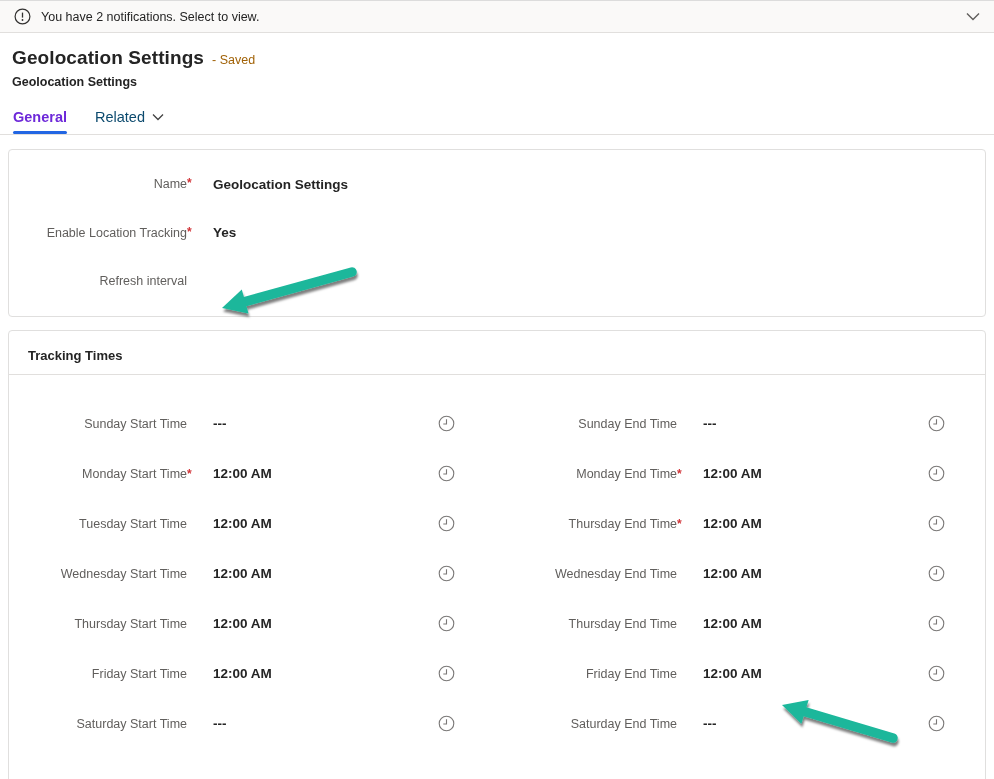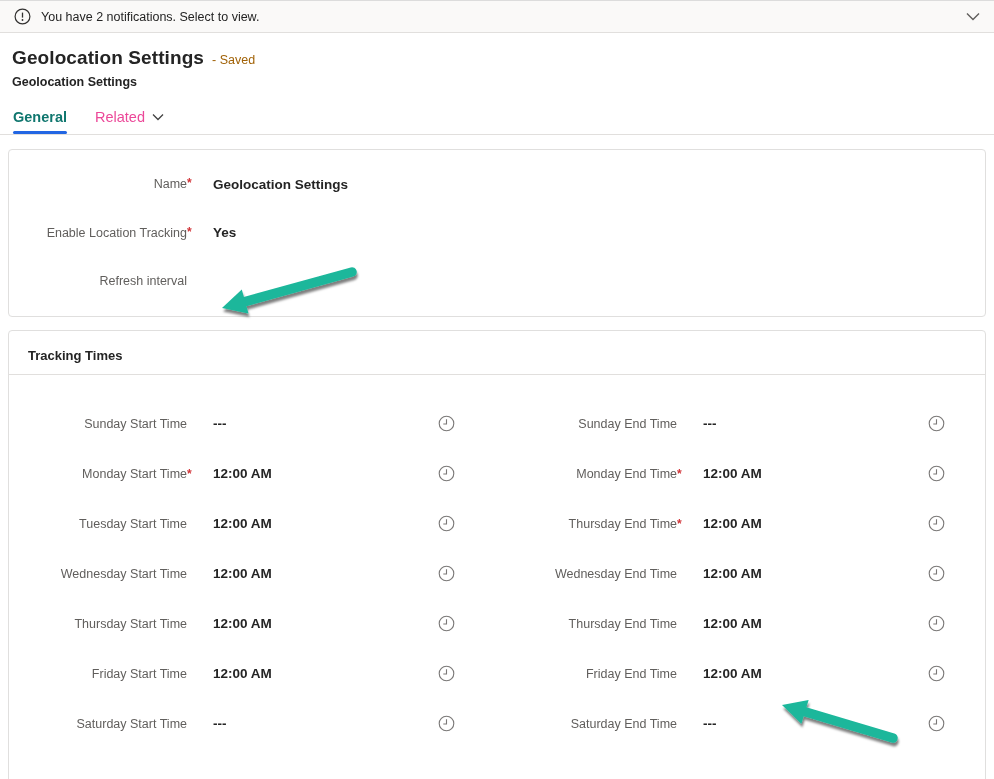--- a/index.html
+++ b/index.html
@@ -14,23 +14,23 @@
   .notif-text { font-size:12.5px; color:#242424; }
   .notif-chevron { margin-left:auto; display:flex; cursor:pointer; }
 
   
   .header { padding:14px 12px 0 12px; }
   .title-row { display:flex; align-items:baseline; gap:8px; }
   .page-title { font-size:19px; font-weight:bold; color:#242424; letter-spacing:.1px; }
   .save-status { font-size:12.5px; color:#a16207; }
   .subtitle { margin-top:6px; font-size:12.5px; font-weight:bold; color:#242424; }
   .tabs { margin-top:20px; display:flex; gap:28px; padding-left:1px; }
-  .tab { font-size:14.5px; color:#ec4899; display:flex; align-items:center; gap:7px;
+  .tab { font-size:14.5px; color:#0c4a6e; display:flex; align-items:center; gap:7px;
     padding-bottom:9px; position:relative; cursor:pointer; }
-  .tab.active { font-weight:bold; color:#0f766e; }
+  .tab.active { font-weight:bold; color:#6d28d9; }
   .tab.active::after { content:""; position:absolute; left:0; right:0; bottom:0;
     height:3px; background:var(--tab-accent,#2266e3); border-radius:2px; }
   .header-divider { height:1px; background:#e1dfdd; width:100%; }
 
   
   .content { padding:14px 8px 0 8px; }
   .card { background:#fff; border:1px solid #e0dfde; border-radius:4px; }
   .card-general { padding:24px 20px 24px 36px; margin-bottom:13px; }
 
   .field-row { display:flex; align-items:stretch; }

